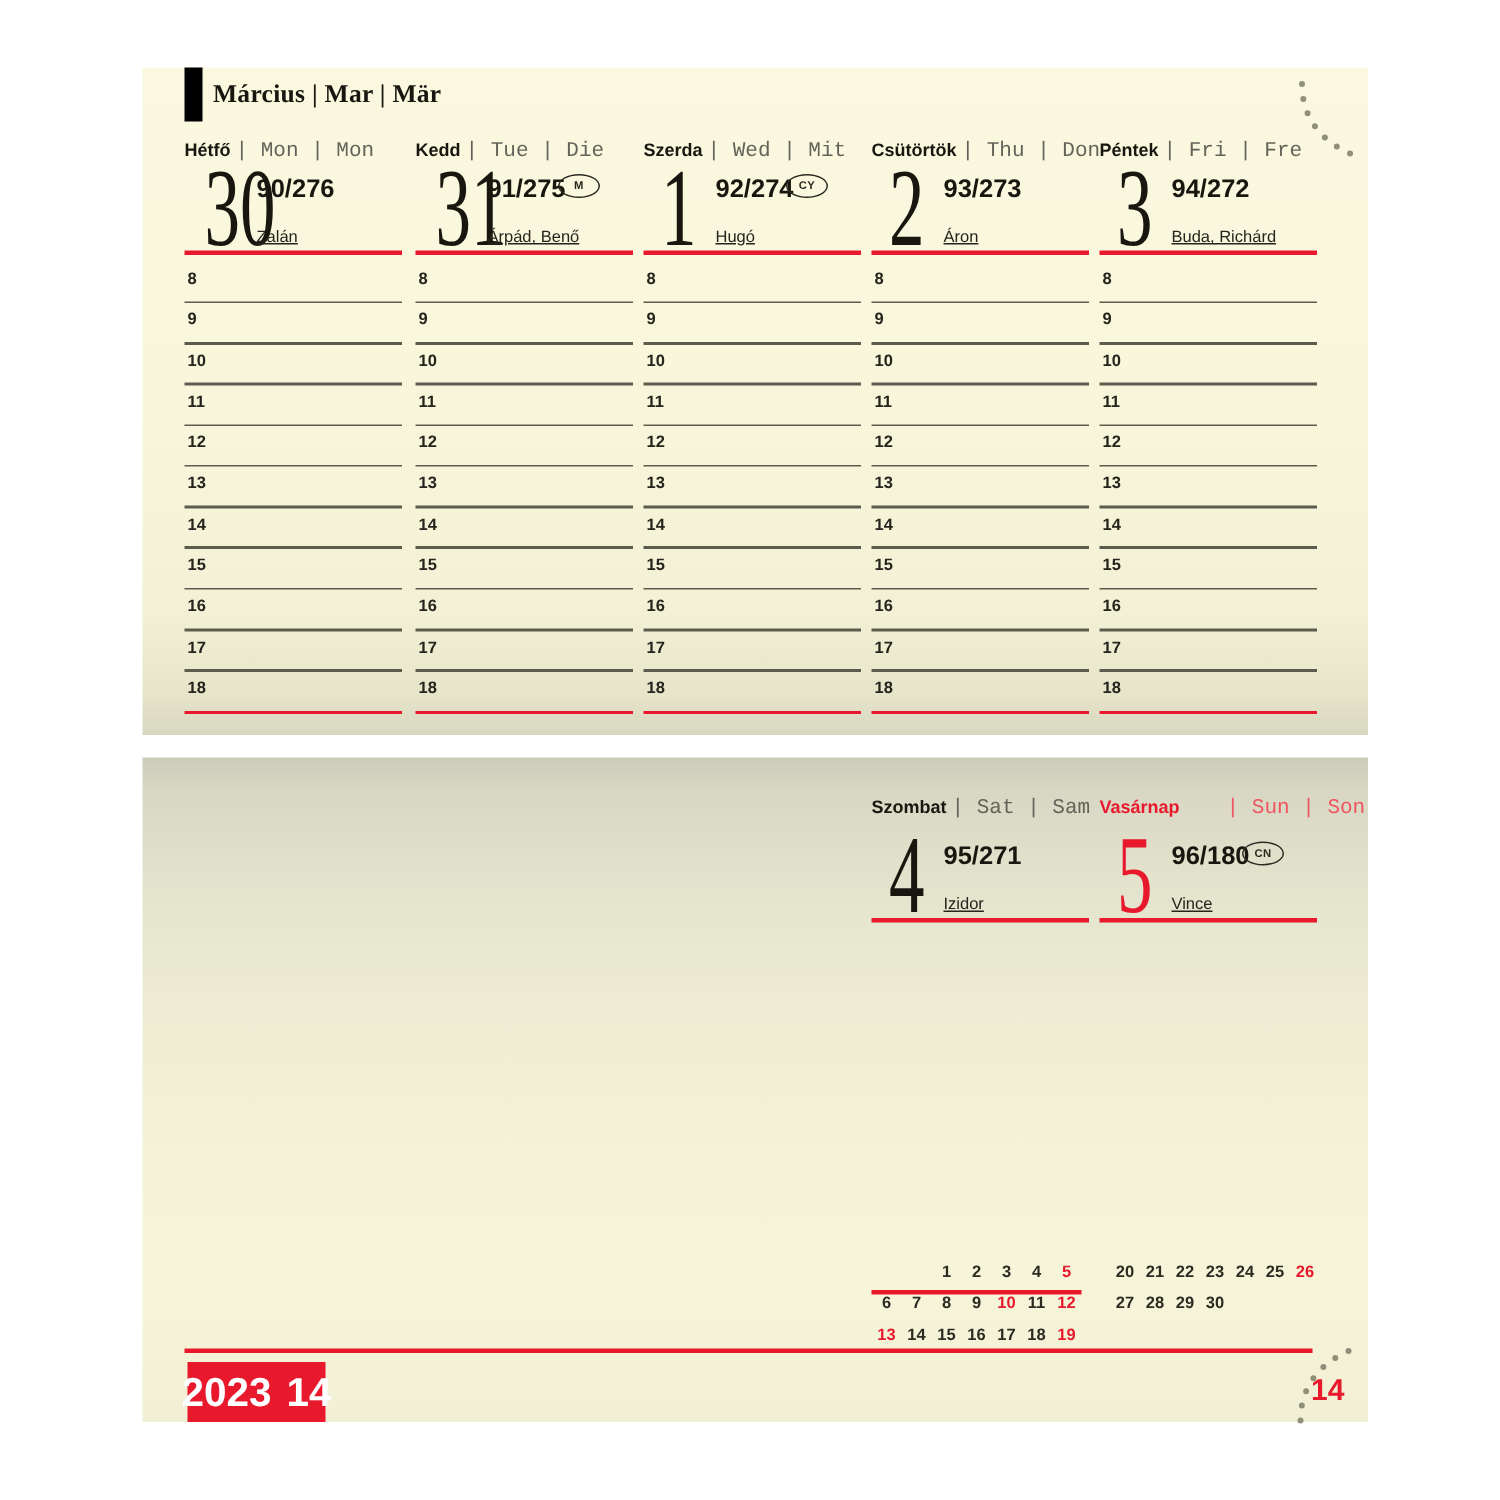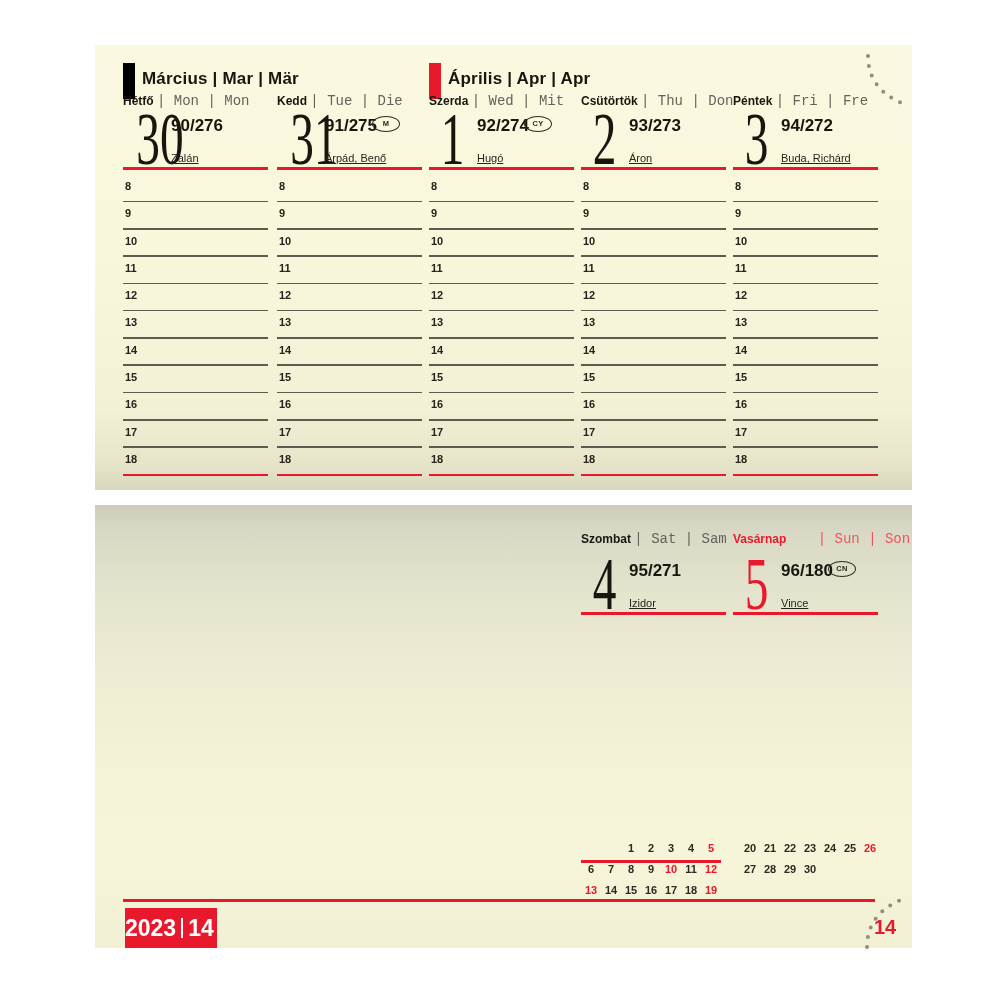--- a/index.html
+++ b/index.html
@@ -11,21 +11,21 @@
     --line:#5c5c4e;
     --dots:#8f8f7a;
     --sunred:#ee5560;
   }
   .page{position:absolute;left:95px;width:817px;}
   .page-top{top:45px;height:445px;
     background:linear-gradient(180deg,#faf8df 0%,#f8f6da 55%,#f2f0d5 82%,#e6e5ca 94%,#d8d7c0 100%);}
   .page-bottom{top:505px;height:443px;
     background:linear-gradient(180deg,#cdccba 0%,#d8d7c4 5%,#e3e2cc 18%,#eeedd3 38%,#f4f2d7 60%,#f6f4d9 80%,#f1efd4 100%);}
 
-  .month-head{position:absolute;top:18px;height:36px;display:flex;align-items:flex-end;}
+  .month-head{position:absolute;top:0;height:36px;display:flex;align-items:center;font-family:Liberation Serif, serif;}
   .month-bar{width:12px;height:36px;margin-right:7px;}
   .month-bar.black{background:#000;}
   .month-bar.red{background:var(--red);}
   .month-label{font-size:17px;font-weight:bold;color:var(--ink);line-height:40px;white-space:nowrap;letter-spacing:.2px;}
 
   .day-col{position:absolute;top:48px;width:145px;}
   .we-col{position:absolute;top:26px;width:145px;}
   .day-head{position:absolute;top:0;left:0;font-size:12px;white-space:nowrap;}
   .day-hu{font-weight:bold;color:var(--ink);}
   .day-intl{font-weight:400;color:var(--muted);font-size:14px;font-family:Liberation Mono, monospace;}
@@ -54,40 +54,36 @@
   .mc-block{position:absolute;width:140px;}
   .mc-left{left:486px;top:337px;}
   .mc-right{left:645px;top:337px;}
   .mc-row{display:flex;height:21px;}
   .mc-cell{flex:0 0 20px;text-align:center;font-size:11px;font-weight:bold;color:#2b2b22;}
   .mc-cell.red{color:var(--red);}
   .mc-underline{position:absolute;left:486px;top:355px;width:140px;height:2.5px;background:var(--red);}
   .bottom-rule{position:absolute;left:28px;top:394px;width:752px;height:2.5px;background:var(--red);}
 
   .week-badge{position:absolute;left:30px;top:403px;width:92px;height:40px;background:var(--red);
-    display:flex;align-items:center;justify-content:flex-start;color:#fff;font-weight:bold;font-size:23px;}
+    display:flex;align-items:center;justify-content:center;color:#fff;font-weight:bold;font-size:27px;}
   .wb-div{display:inline-block;width:2px;height:20px;background:#fff;margin:0 5px;}
   .page-number{position:absolute;left:779px;top:411px;width:32px;font-size:20px;font-weight:bold;color:var(--red);}
 
   .arc{position:absolute;width:46px;height:56px;}
   .arc-top{left:769px;top:8px;}
   .arc-bottom{left:768px;top:389px;}
 </style>
 </head>
 <body>
 
 <div class="page page-top">
 
   <div class="month-head" style="left:28px;">
     <div class="month-bar black"></div>
     <span class="month-label">Március | Mar | Mär</span>
-  </div>
-  <div class="month-head" style="left:334px;">
-    <div class="month-bar red"></div>
-    <span class="month-label">Április | Apr | Apr</span>
   </div>
 
   <svg class="arc arc-top" viewBox="0 0 46 56">
     <path d="M4,3 C4,23 14,42 43,52" fill="none" stroke="#8f8f7a" stroke-width="4" stroke-linecap="round" stroke-dasharray="0,10"></path>
   </svg>
 
   <div class="day-col" style="left:28px;">
     <div class="day-head">
       <span class="day-hu">Hétfő</span>
       <span class="day-intl">| Mon | Mon</span>

